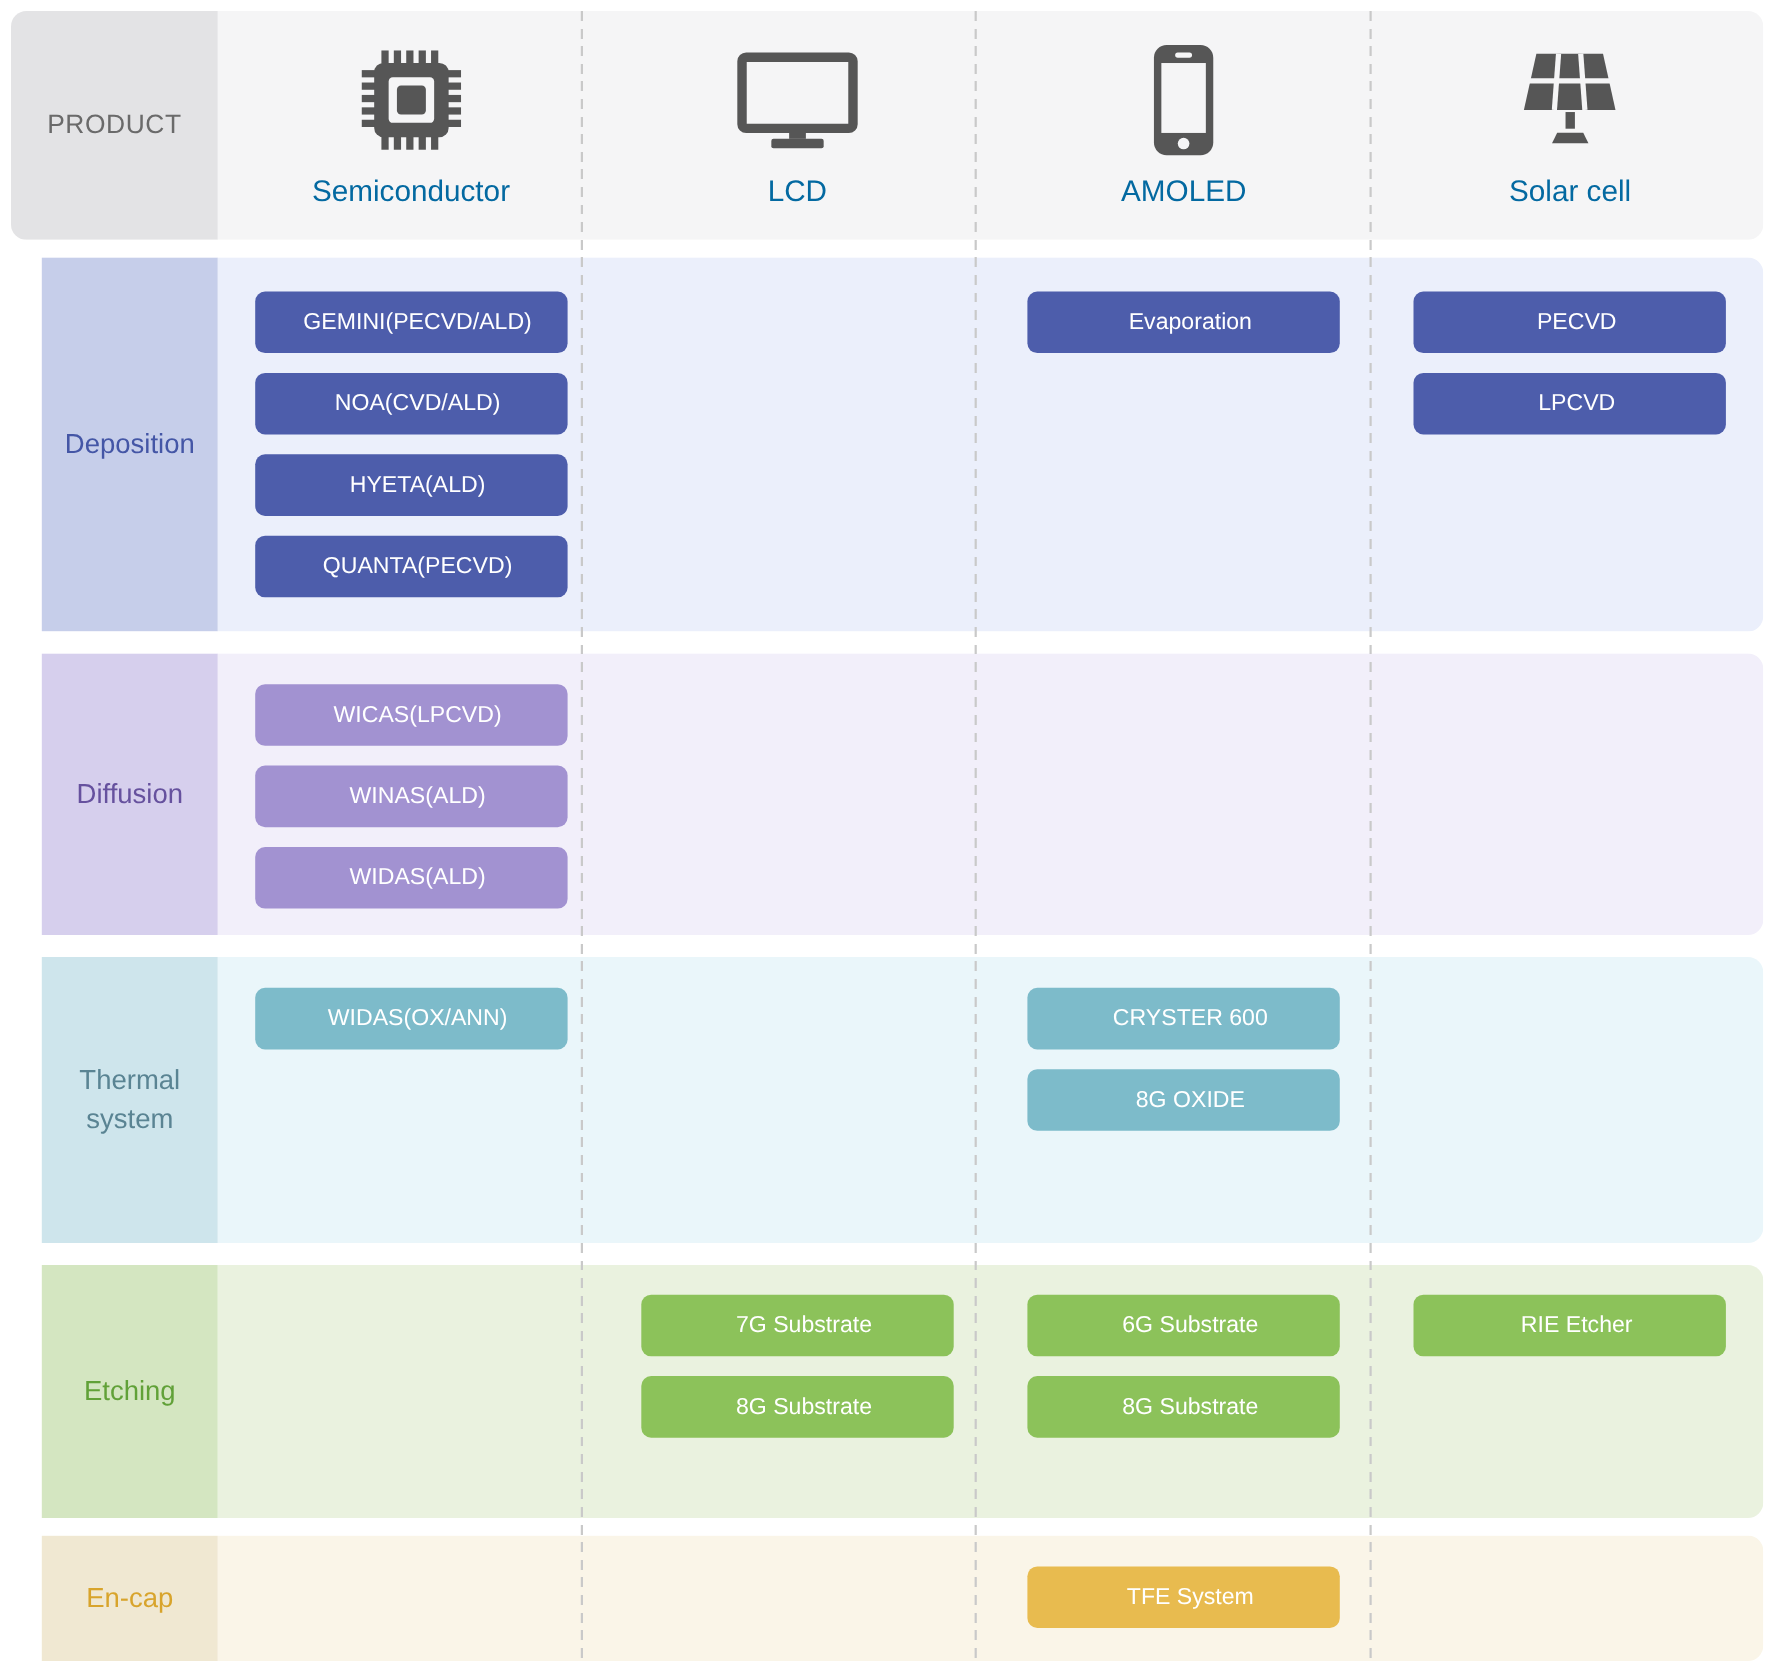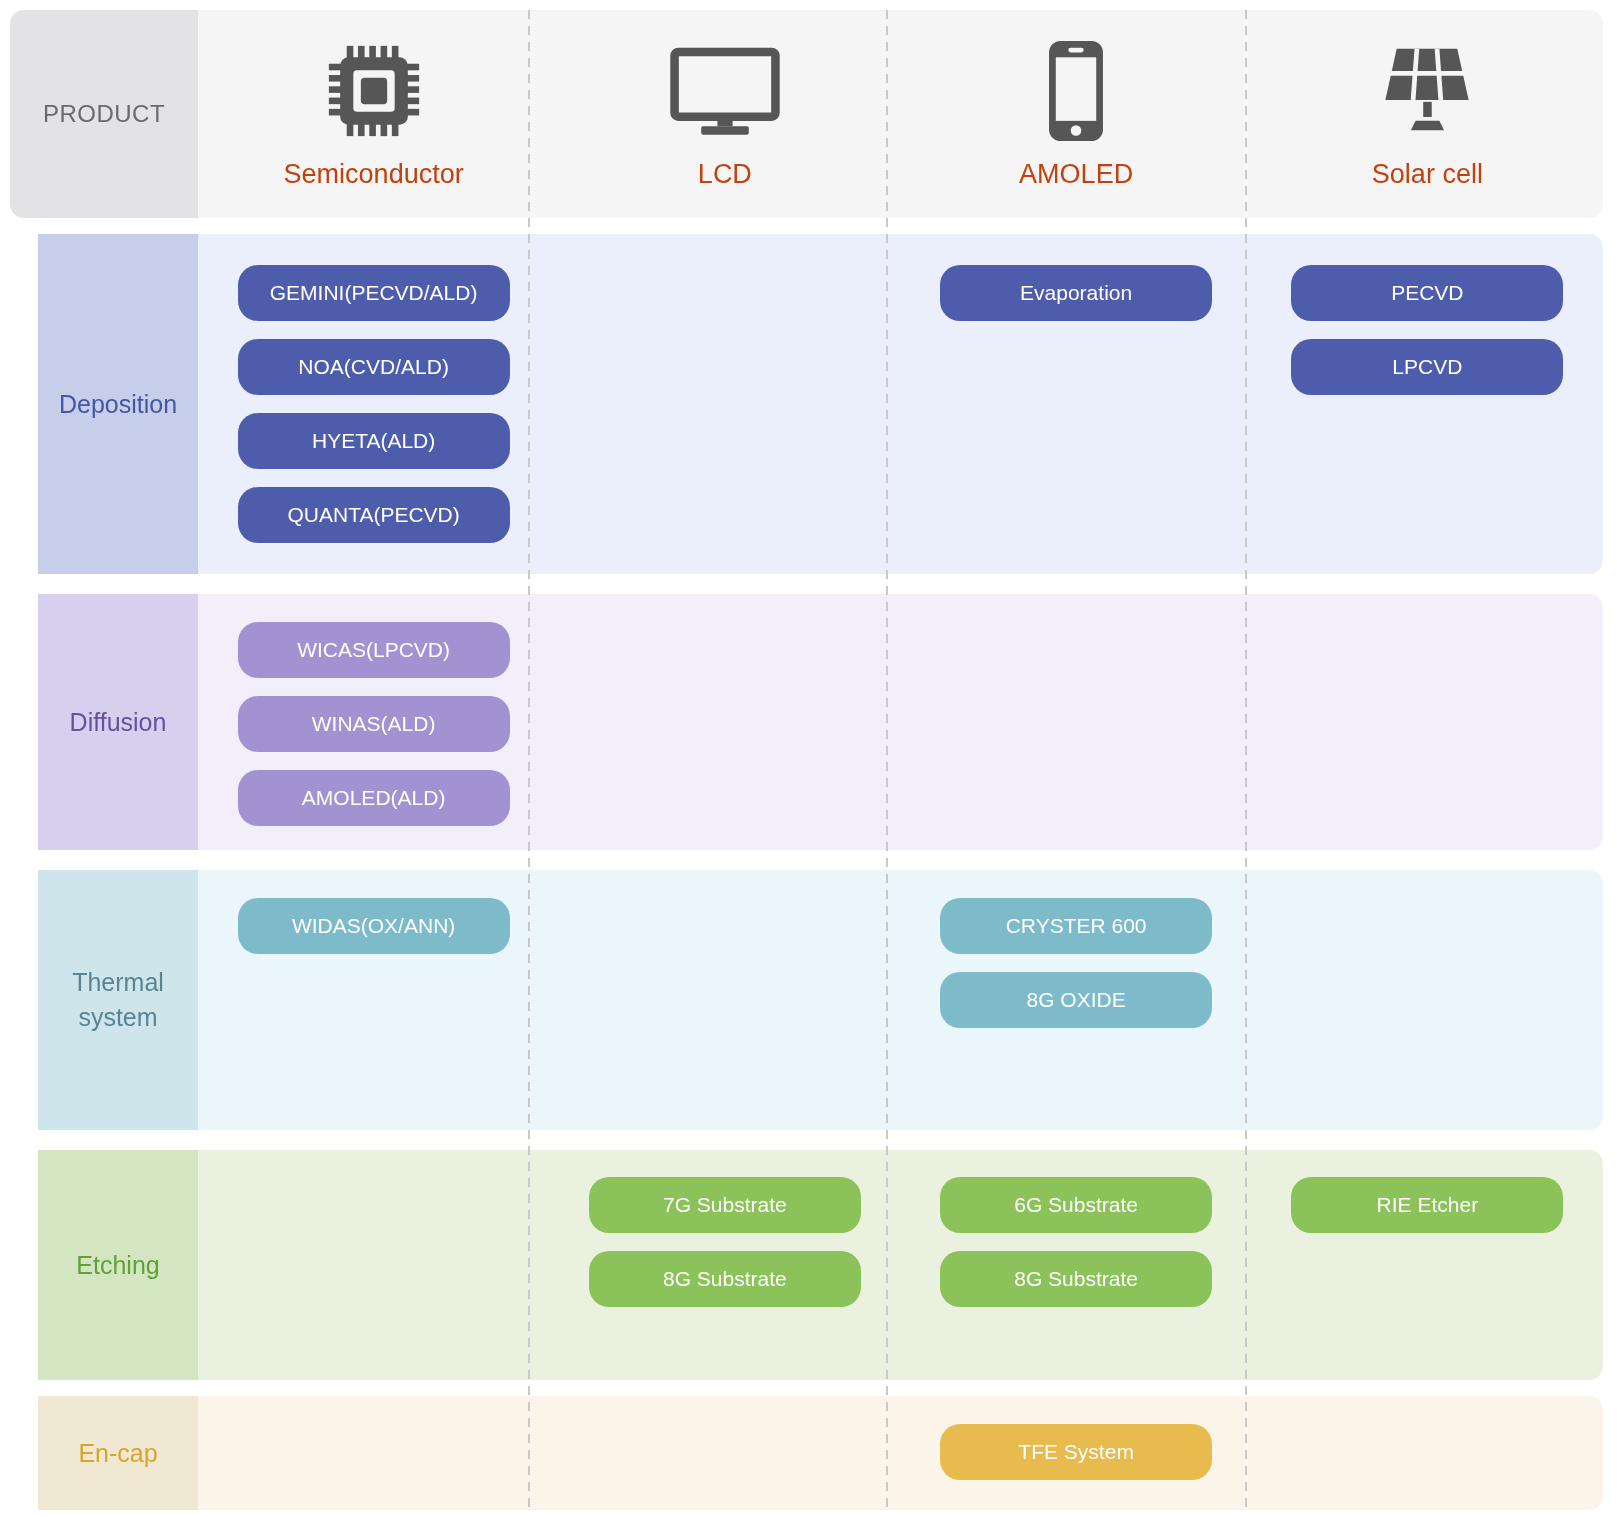--- a/index.html
+++ b/index.html
@@ -39,21 +39,21 @@
     background: #f5f5f6;
     display: grid;
     grid-template-columns: repeat(4, 1fr);
   }
   .hcol {
     display: flex;
     flex-direction: column;
     align-items: center;
     justify-content: center;
     gap: 16px;
-    color: #c2410c;
+    color: #0369a1;
     font-size: 27px;
   }
   .icon-box {
     height: 104px;
     display: flex;
     align-items: center;
     justify-content: center;
   }
   .icon-box svg { display: block; }
   
@@ -89,28 +89,29 @@
   .pcol {
     display: flex;
     flex-direction: column;
     align-items: center;
     gap: 18px;
   }
   .pbtn {
     width: 272px;
     height: 56px;
     flex: none;
-    border-radius: 20px;
+    border-radius: 9px;
     background: var(--button-bg, #888);
     color: #ffffff;
     display: flex;
     align-items: center;
     justify-content: center;
     font-size: 21px;
     cursor: pointer;
+    padding-left: 12px;
   }
   .r-deposition { height: 340px; --pt: 31px; }
   .r-diffusion  { height: 256px; --pt: 28px; }
   .r-thermal    { height: 260px; --pt: 28px; }
   .r-etching    { height: 230px; --pt: 27px; margin-bottom: 16px; }
   .r-encap      { height: 114px; --pt: 28px; margin-bottom: 0; }
   
   .divider {
     position: absolute;
     top: 0;
@@ -225,21 +226,21 @@
       </div>
     </div>
   </div>
 
   <div class="prow r-diffusion" style="--label-bg: #d6cfed; --label-text: #66519e; --row-bg: #f2effa; --button-bg: #a292d1;">
     <div class="prow-label">Diffusion</div>
     <div class="prow-content">
       <div class="pcol">
         <div class="pbtn">WICAS(LPCVD)</div>
         <div class="pbtn">WINAS(ALD)</div>
-        <div class="pbtn">AMOLED(ALD)</div>
+        <div class="pbtn">WIDAS(ALD)</div>
       </div>
       <div class="pcol"></div>
       <div class="pcol"></div>
       <div class="pcol"></div>
     </div>
   </div>
 
   <div class="prow r-thermal" style="--label-bg: #cee5ec; --label-text: #5a8493; --row-bg: #eaf6fa; --button-bg: #7dbbca;">
     <div class="prow-label">Thermal system</div>
     <div class="prow-content">

